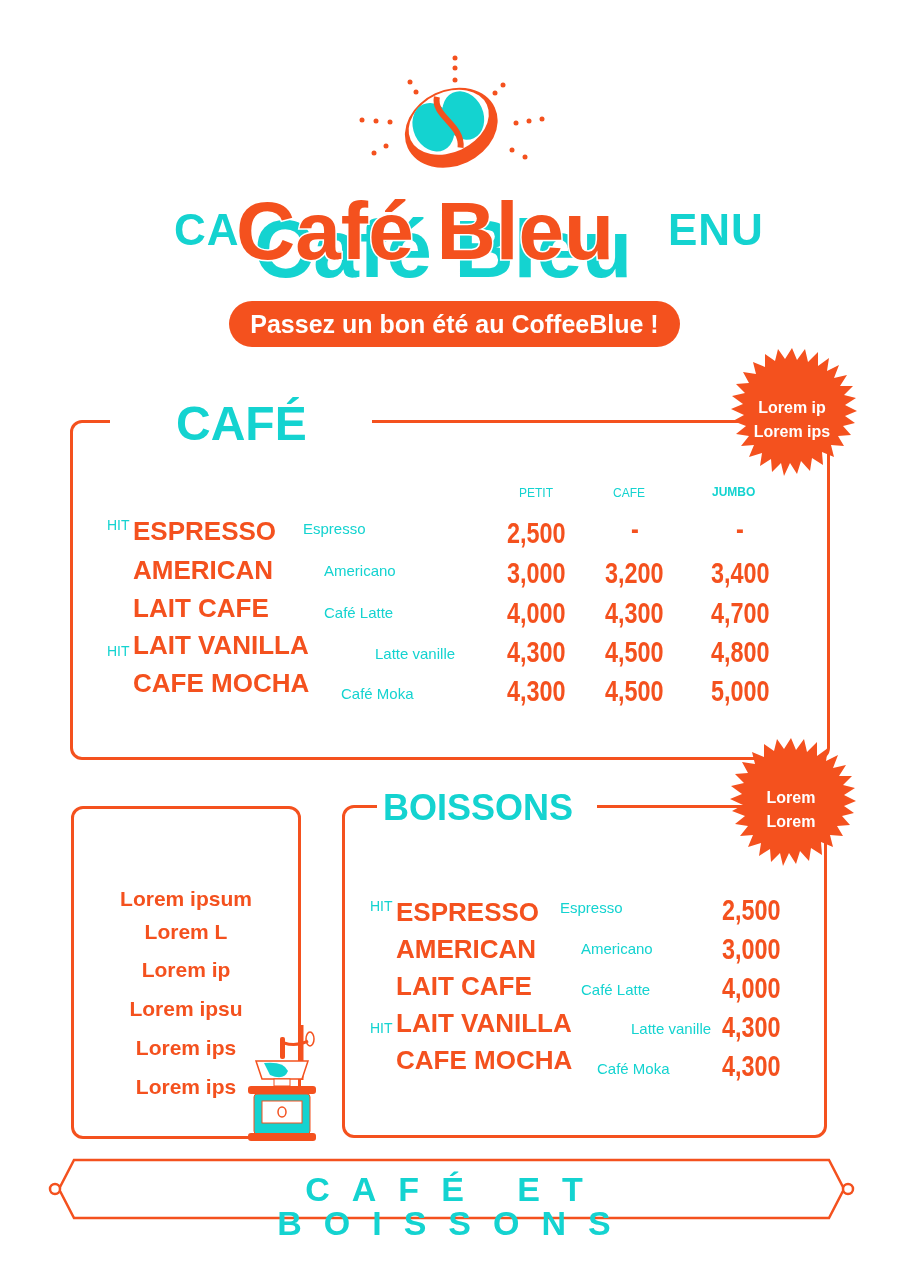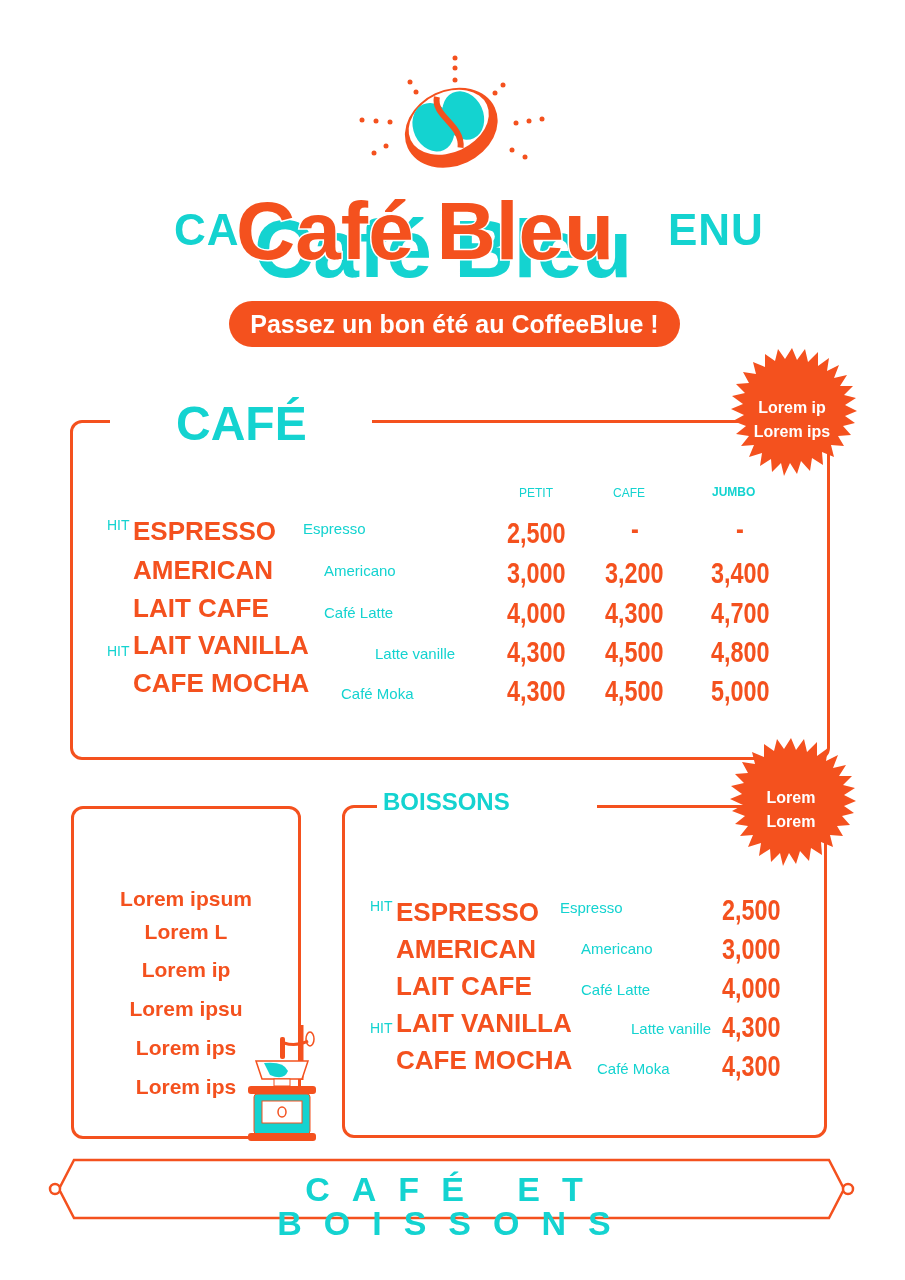--- a/index.html
+++ b/index.html
@@ -142,21 +142,21 @@
   <rect x="30" y="54" width="16" height="7" fill="#fff" stroke="#f4511e" stroke-width="1"></rect>
   <rect x="4" y="61" width="68" height="8" rx="3" fill="#f4511e"></rect>
   <rect x="10" y="69" width="56" height="40" rx="3" fill="#14d3d0" stroke="#f4511e" stroke-width="1"></rect>
   <rect x="18" y="76" width="40" height="22" fill="#fff" stroke="#f4511e" stroke-width="1"></rect>
   <ellipse cx="38" cy="87" rx="4" ry="5" fill="#fff" stroke="#f4511e" stroke-width="1.5"></ellipse>
   <rect x="4" y="108" width="68" height="8" rx="3" fill="#f4511e"></rect>
 </svg>
 
 <div class="frame" style="left:342px; top:805px; width:485px; height:333px;"></div>
 <div class="gap" style="left:377px; top:797px; width:220px; height:16px;"></div>
-<div class="sec-title" style="left:383px; top:790px; font-size:24px;">BOISSONS</div>
+<div class="sec-title" style="left:383px; top:790px; font-size:36px;">BOISSONS</div>
 
 <svg class="starburst" style="left:726px; top:738px;" width="130" height="130" viewBox="0 0 130 130">
   <polygon fill="#f4511e" points="65,0 70,12 78,1 81,14 91,4 91,18 102,10 100,23 112,17 107,30 120,27 113,38 126,38 117,47 129,50 118,57 130,63 118,68 128,75 116,78 124,87 111,88 117,98 104,97 107,109 95,104 96,117 85,110 83,123 74,113 70,126 63,115 57,128 54,115 45,124 44,111 33,118 35,105 22,109 27,97 14,98 22,88 9,86 19,78 6,73 17,67 4,61 16,56 5,48 18,45 9,36 22,35 16,24 29,26 26,14 38,19 38,6 48,13 51,1 58,11"></polygon>
 </svg>
 <div class="burst-text" style="left:741px; top:786px; width:100px;">
   <div>Lorem</div>
   <div>Lorem</div>
 </div>
 
 <div class="hit" style="left:370px; top:899px;">HIT</div>

